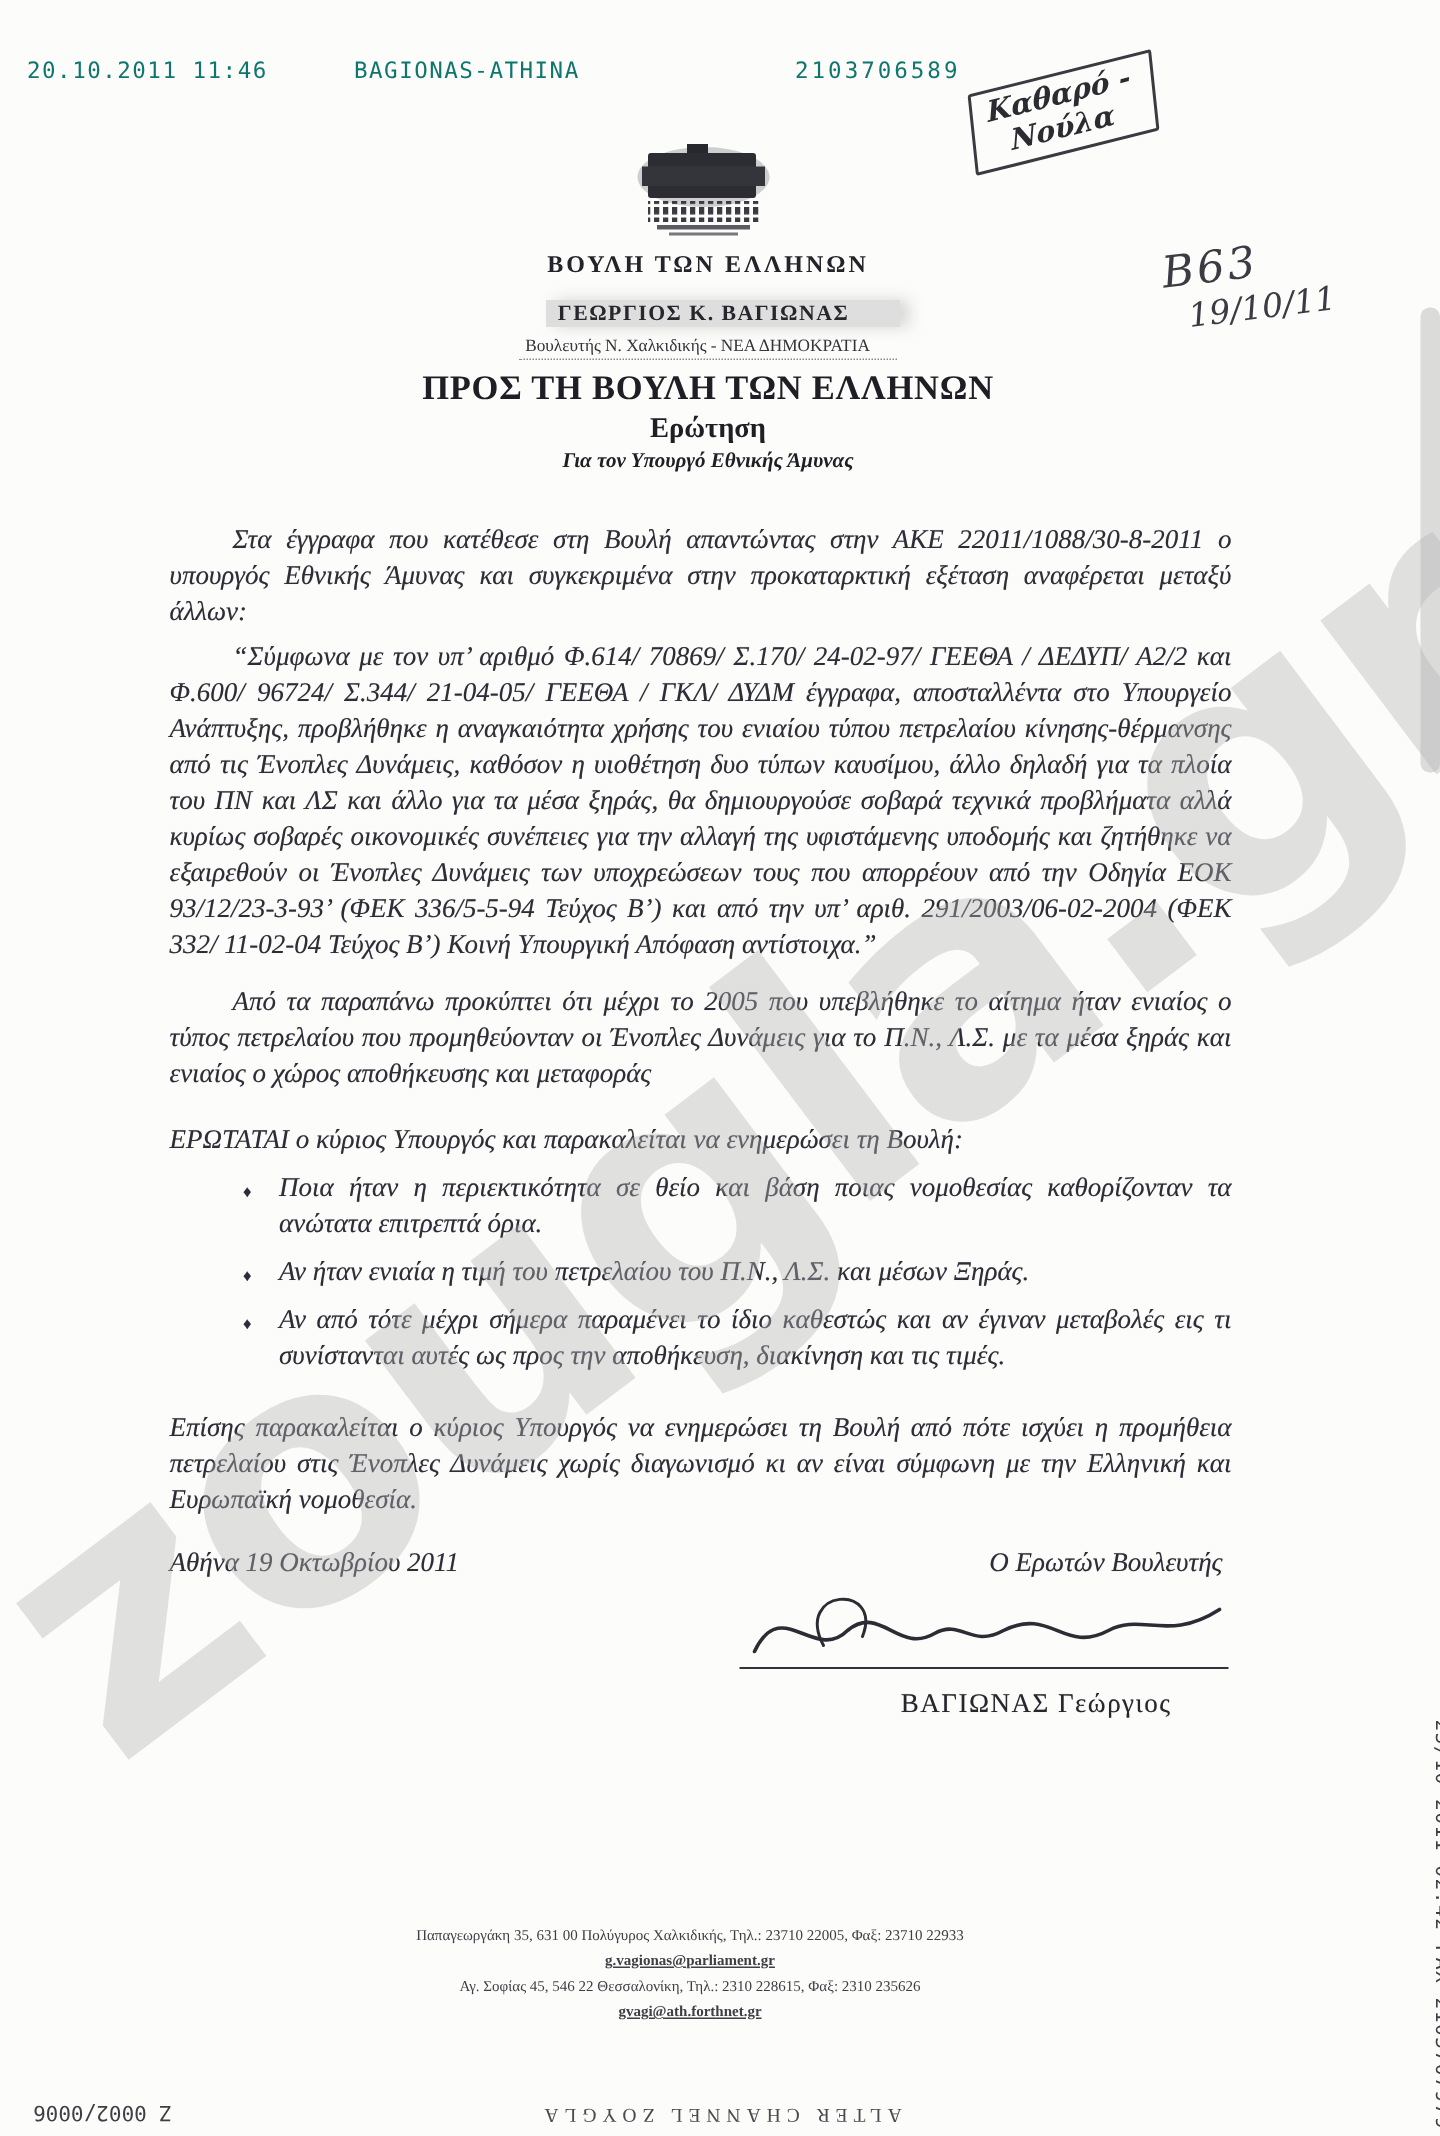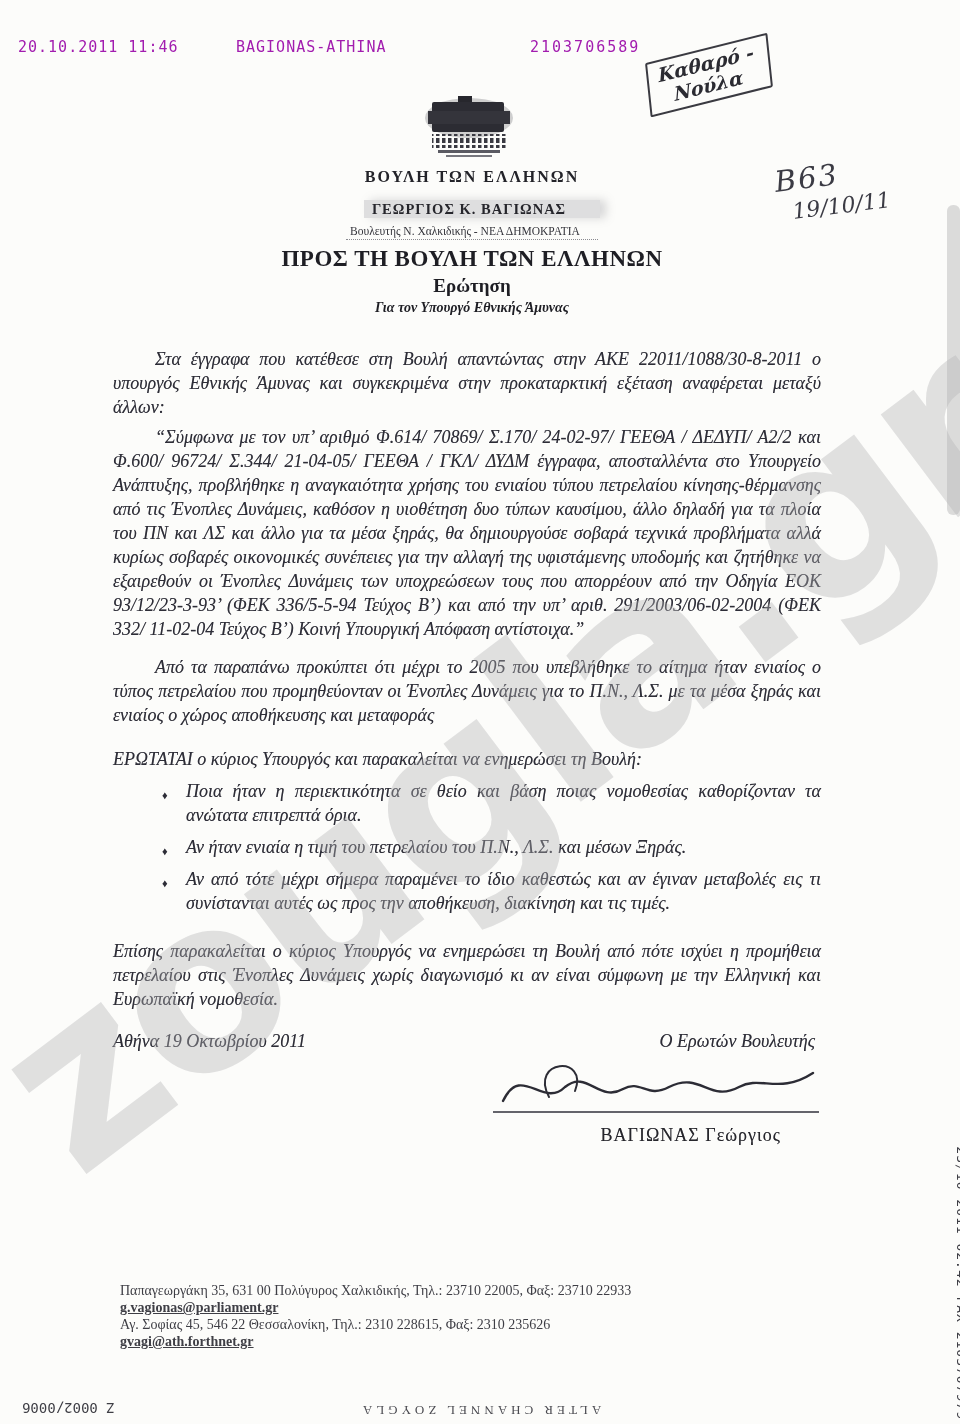--- a/index.html
+++ b/index.html
@@ -5,21 +5,21 @@
   html,body{margin:0;padding:0;}
   body{
     width:960px;height:1424px;position:relative;overflow:hidden;
     background:#fcfcfa;
     font-family:"Liberation Serif",serif;
   }
   .page{position:absolute;inset:0;}
 
   
   .fax-header{position:absolute;top:38px;left:18px;width:930px;height:22px;
-    font-family:"DejaVu Sans Mono",monospace;font-size:15px;color:#a21caf;letter-spacing:1px;z-index:2;}
+    font-family:"DejaVu Sans Mono",monospace;font-size:15px;color:#0f766e;letter-spacing:1px;z-index:2;}
   .fax-sender{position:absolute;left:218px;top:0;}
   .fax-number{position:absolute;left:512px;top:0;letter-spacing:2px;}
 
   
   .hand-note{position:absolute;top:48px;left:646px;z-index:3;
     transform:rotate(-14deg) skewX(-8deg);
     border:2px solid #3a3a41;border-radius:2px;padding:2px 14px 4px 10px;
     font-family:"DejaVu Serif",serif;font-style:italic;font-weight:bold;
     font-size:19px;line-height:22px;color:#2b2b32;}
   .hand-note .l2{margin-left:14px;}
@@ -60,22 +60,22 @@
   ul.bullets{margin:8px 0 0 47px;padding:0;list-style:none;}
   ul.bullets li{position:relative;padding-left:26px;margin-bottom:8px;}
   ul.bullets li::before{content:"♦";position:absolute;left:2px;top:4px;font-size:11px;color:#2d2d37;}
   .closing{margin-top:24px !important;}
   .date-row{display:flex;justify-content:space-between;margin-top:18px;padding-right:6px;}
   .sig-block{margin-top:4px;text-align:right;}
   .sig-name{display:inline-block;font-style:normal;font-size:18px;letter-spacing:1px;
     color:#26262c;margin:0 40px 0 0;}
 
   
-  .contact-footer{position:absolute;top:1282px;left:120px;width:680px;text-align:left;z-index:2;
-    font-size:14px;line-height:17px;color:#3e3e45;}
+  .contact-footer{position:absolute;top:1282px;left:120px;width:680px;text-align:center;z-index:2;
+    font-size:10px;line-height:17px;color:#3e3e45;}
   .email{text-decoration:underline;font-weight:bold;}
 
   
   .fax-bottom-left{position:absolute;bottom:8px;left:22px;z-index:2;transform:rotate(180deg);
     font-family:"DejaVu Sans Mono",monospace;font-size:14px;color:#3e3e45;}
   .fax-bottom-center{position:absolute;bottom:6px;left:300px;width:360px;text-align:center;z-index:2;
     transform:rotate(180deg);font-size:13px;letter-spacing:4px;color:#4a4a50;}
   .fax-right-vertical{position:absolute;right:6px;bottom:4px;z-index:2;white-space:nowrap;
     transform-origin:100% 100%;transform:rotate(90deg);
     font-family:"DejaVu Sans Mono",monospace;font-size:13px;letter-spacing:1px;color:#3e3e45;}

